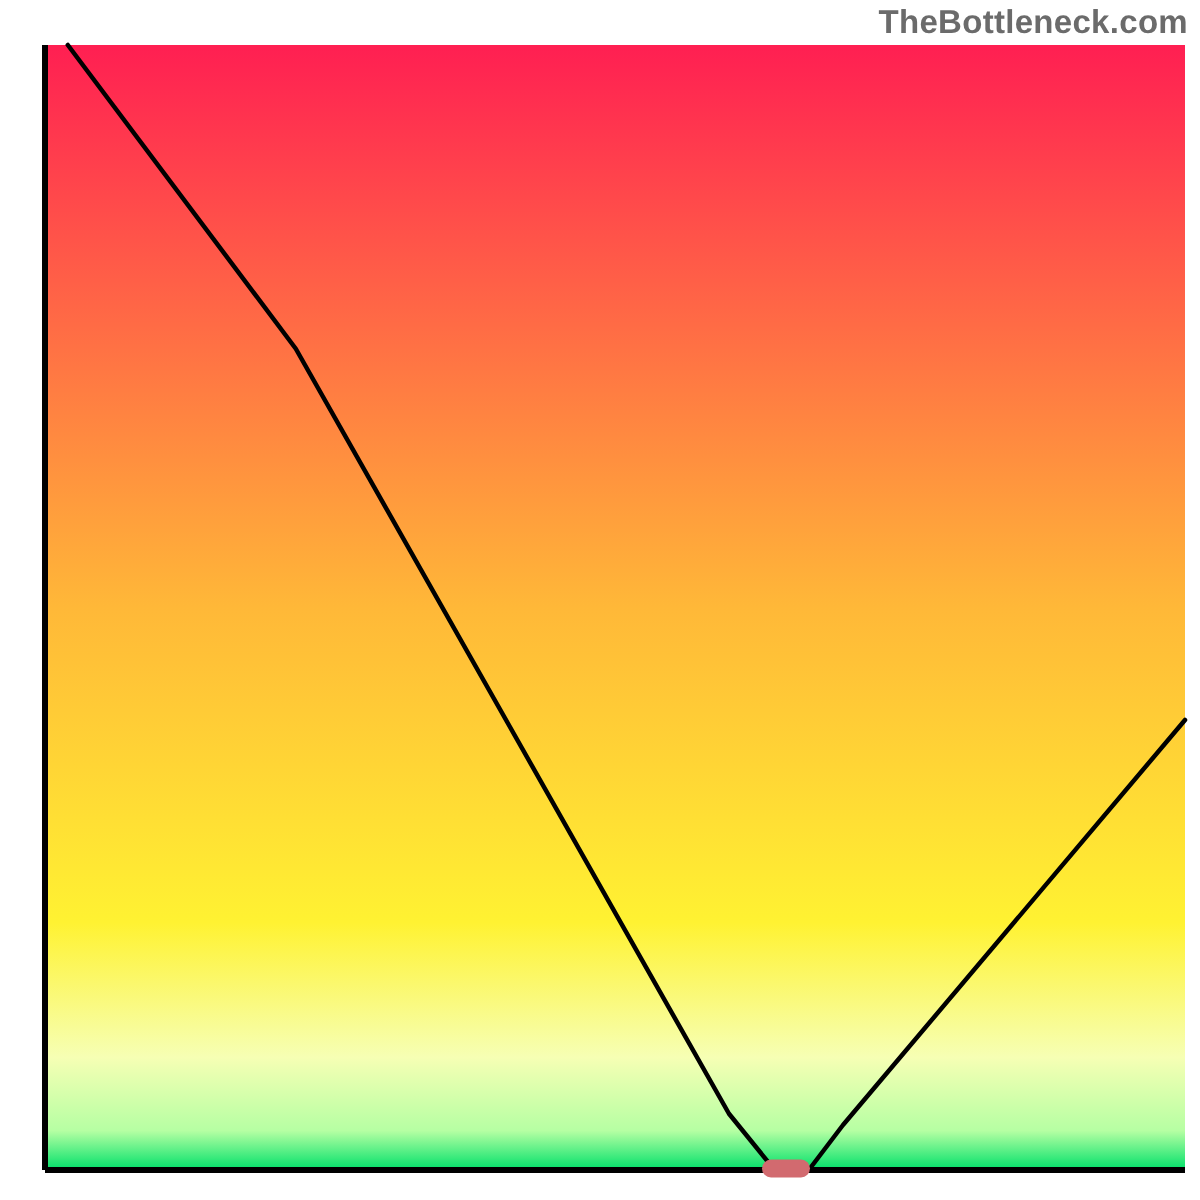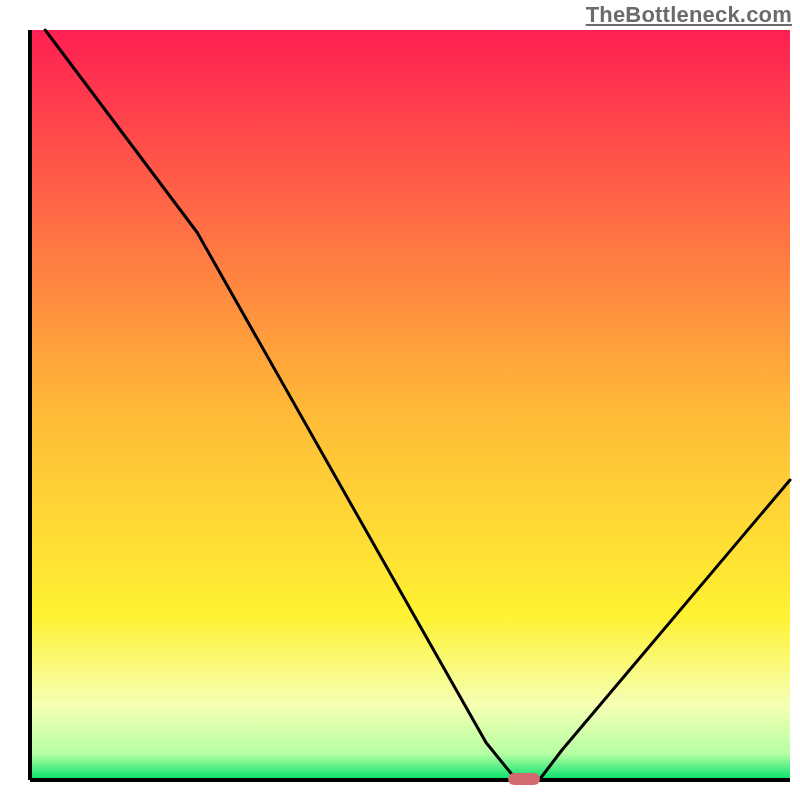--- a/index.html
+++ b/index.html
@@ -19,21 +19,20 @@
   .watermark {
     position: absolute;
     top: 2px;
     right: 8px;
     font-size: 22px;
     font-weight: 600;
     color: #6b6b6b;
     letter-spacing: 0.2px;
     z-index: 20;
     user-select: none;
-    text-decoration: underline;
   }
   svg {
     position: absolute;
     top: 0;
     left: 0;
   }
 </style>
 </head>
 <body>
 

